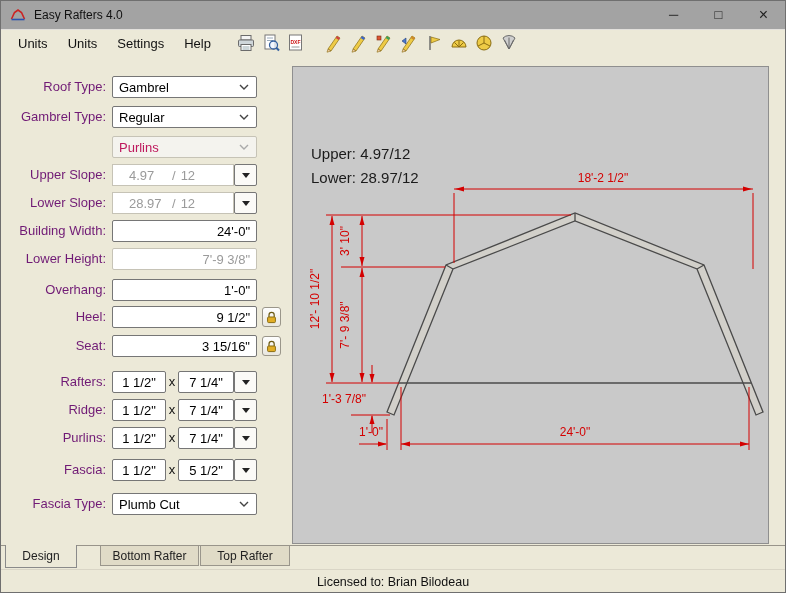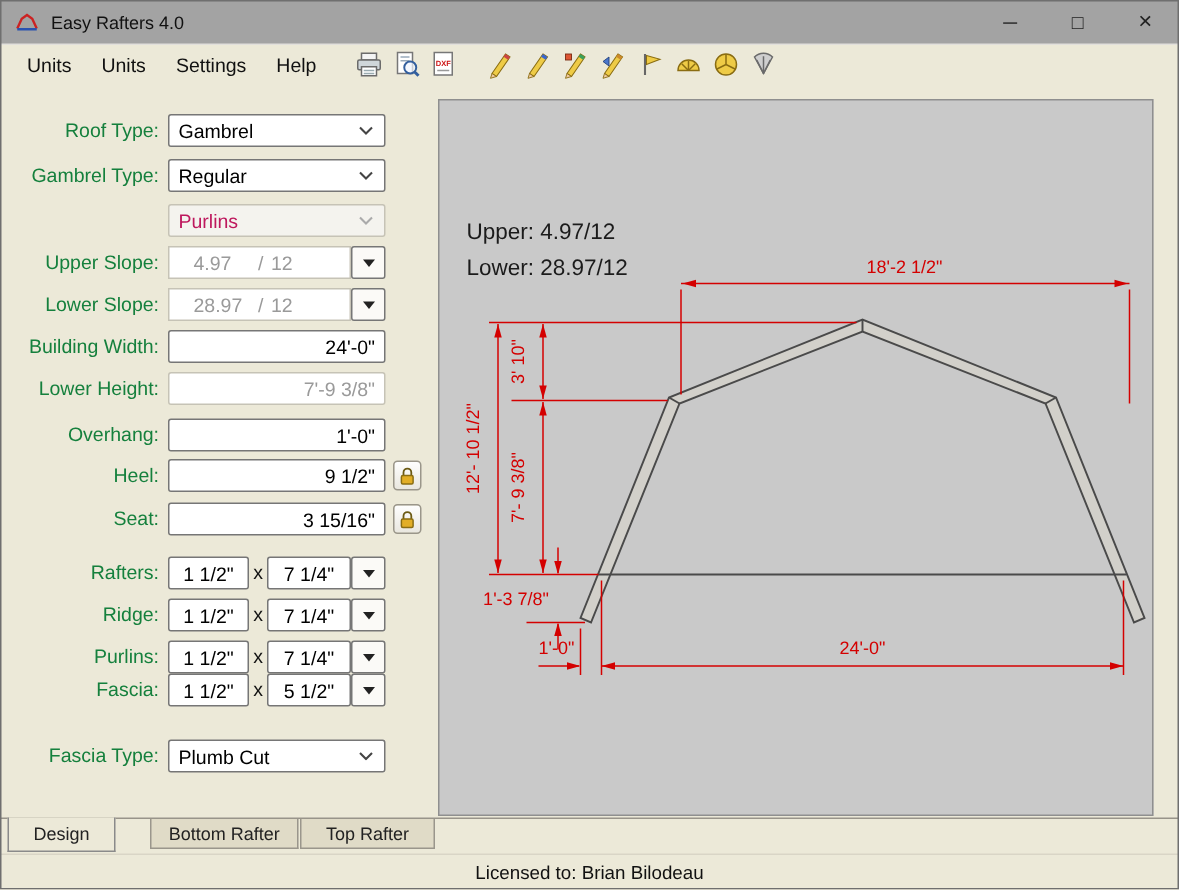--- a/index.html
+++ b/index.html
@@ -19,21 +19,21 @@
 
   
   .menubar{position:absolute;top:30px;left:0;right:0;height:26px;display:flex;align-items:center;padding-left:8px}
   .mitem{font-size:13px;padding:3px 10px;color:#111}
   .tbar{display:flex;align-items:center;gap:3px;margin-left:14px}
   .tbtn{width:22px;height:22px;display:flex;align-items:center;justify-content:center;background:transparent;border:0;padding:0}
   .tgap{width:10px}
 
   
   .row{position:absolute;left:0;width:292px;height:24px}
-  .lbl{position:absolute;left:0;top:0;width:106px;text-align:right;font-size:13px;line-height:22px;color:#15803d}
+  .lbl{position:absolute;left:0;top:0;width:106px;text-align:right;font-size:13px;line-height:22px;color:#701a75}
   .combo{position:absolute;left:112px;top:0;width:145px;height:22px;background:#fff;border:1px solid #767676;
          border-radius:2px;display:flex;align-items:center;justify-content:space-between;
          padding:0 7px 0 6px;box-sizing:border-box;font-size:13px;color:#000}
   .combo.disabled{background:#f4f3ee;border-color:#c6c3b6;color:#be185d}
   .chev{width:10px;height:6px;flex:0 0 auto}
   .txt{position:absolute;left:112px;top:0;width:145px;height:22px;border:1px solid #767676;border-radius:2px;
        box-sizing:border-box;font-size:13px;text-align:right;padding:0 6px;background:#fff;color:#000;font-family:inherit}
   .txt.disabled{color:#9a9a9a;border-color:#c6c3b6}
   .slope{position:absolute;left:112px;top:0;width:122px;height:22px;border:1px solid #c6c3b6;background:#fff;
          box-sizing:border-box;display:flex;align-items:center;font-size:13px;color:#9a9a9a;padding-left:16px}
@@ -290,21 +290,21 @@
 <div class="row" style="top:427px">
   <label class="lbl">Purlins:</label>
   <input class="dimbox d1" value="1 1/2&quot;" style="">
   <span class="xsep">x</span>
   <input class="dimbox d2" value="7 1/4&quot;" style="">
   <button class="dropbtn">
       <span class="tri"></span>
     </button>
 </div>
 
-<div class="row" style="top:449px">
+<div class="row" style="top:459px">
   <label class="lbl">Fascia:</label>
   <input class="dimbox d1" value="1 1/2&quot;" style="">
   <span class="xsep">x</span>
   <input class="dimbox d2" value="5 1/2&quot;" style="">
   <button class="dropbtn">
       <span class="tri"></span>
     </button>
 </div>
 
 <div class="row" style="top:493px">

